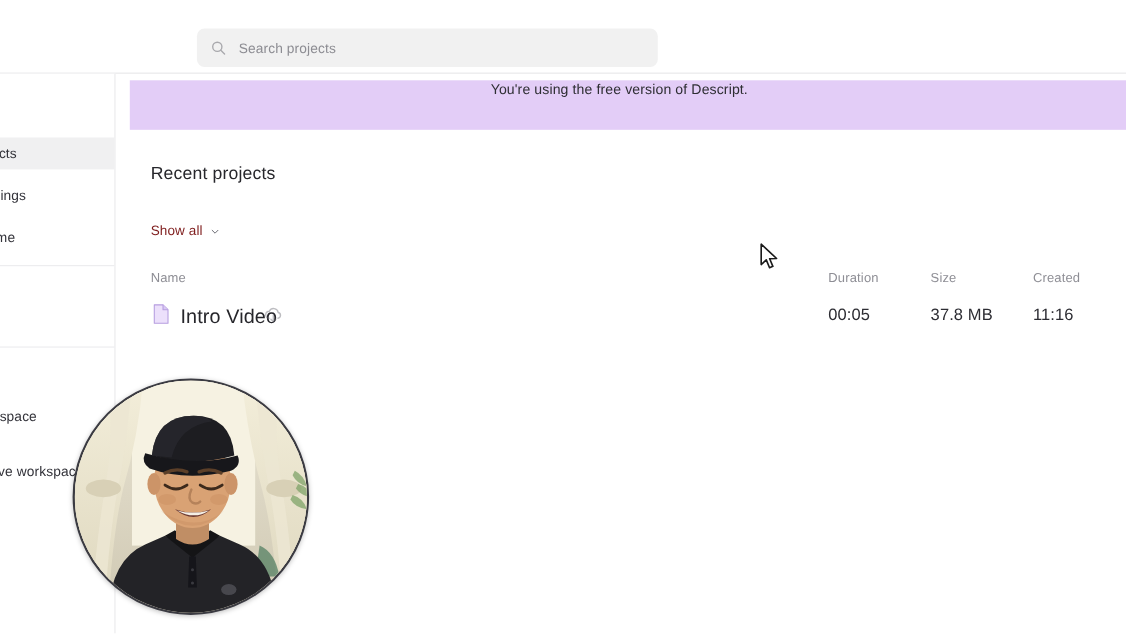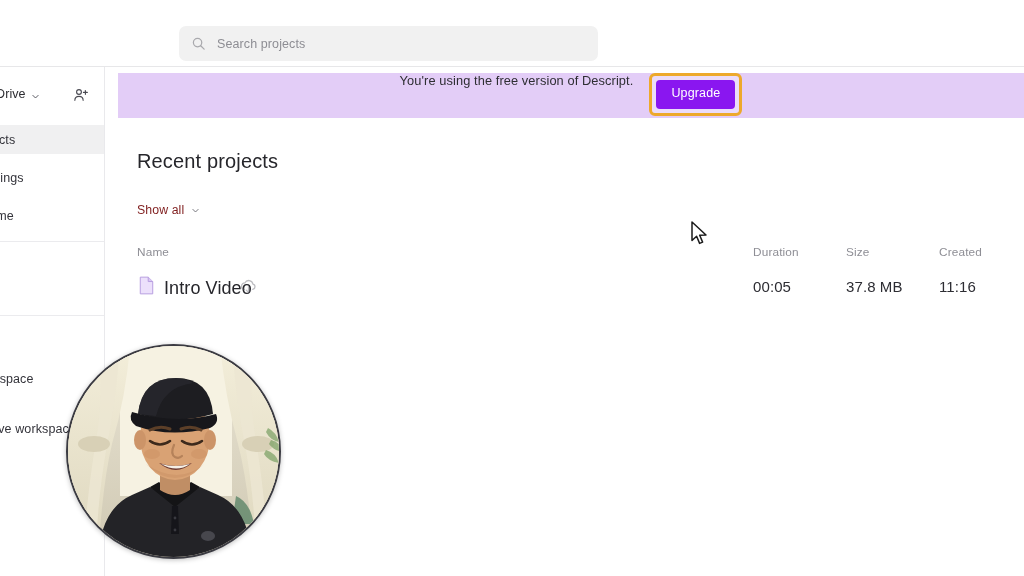--- a/index.html
+++ b/index.html
@@ -101,21 +101,21 @@
     border: none; border-radius: 4px;
     letter-spacing: .15px;
     cursor: pointer;
     line-height: 1.1;
   }
 
   
   .main { position: absolute; left: 105px; top: 118px; width: 919px; height: 458px; }
   .page-title {
     position: absolute; left: 32px; top: 32px;
-    font-size: 20px; color: #26262b; font-weight: 400; letter-spacing: .15px;
+    font-size: 16px; color: #26262b; font-weight: 400; letter-spacing: .15px;
   }
   .showall {
     position: absolute; left: 32px; top: 85px;
     display: flex; align-items: center;
     font-size: 12.3px; color: #7f1d1d; letter-spacing: .1px; cursor: pointer;
   }
   .showall .chev2 { margin-left: 7px; width: 9px; height: 9px; }
 
   .tbl-head {
     position: absolute; left: 0; top: 127px; width: 919px; height: 20px;
@@ -170,32 +170,20 @@
         <circle cx="10.5" cy="10.5" r="6.7"></circle>
           <line x1="15.6" y1="15.6" x2="21" y2="21" stroke-linecap="round"></line>
       </svg>
       <span class="search-ph">Search projects</span>
     </div>
   </div>
   <div class="topdivider"></div>
 
   <div class="sidebar">
 
-    <div class="drive-row">
-      <div class="drive-label">Drive</div>
-      <svg class="chev" viewBox="0 0 24 24" fill="none" stroke="#4a4a52" stroke-width="2.4">
-        <polyline points="5,9 12,16 19,9" stroke-linecap="round" stroke-linejoin="round"></polyline>
-      </svg>
-      <svg class="adduser-icon" viewBox="0 0 24 24" fill="none" stroke="#4a4a52" stroke-width="1.7">
-        <circle cx="9" cy="7.5" r="3.6"></circle>
-        <path d="M2.8 20c0-3.6 2.8-6 6.2-6s6.2 2.4 6.2 6" stroke-linecap="round"></path>
-        <line x1="18.6" y1="5.2" x2="18.6" y2="11" stroke-linecap="round"></line>
-        <line x1="15.7" y1="8.1" x2="21.5" y2="8.1" stroke-linecap="round"></line>
-      </svg>
-    </div>
 
     <div class="nav-item active" style="top:58px">
       <span class="lbl">ojects</span>
     </div>
     <div class="nav-item" style="top:96px">
       <span class="lbl">ordings</span>
     </div>
     <div class="nav-item" style="top:134px">
       <span class="lbl">th me</span>
     </div>
@@ -211,23 +199,20 @@
     <div class="nav-item" style="top:297px">
       <span class="lbl">orkspace</span>
     </div>
     <div class="nav-item" style="top:347px">
       <span class="lbl">Drive workspac</span>
     </div>
   </div>
 
   <div class="banner">
     <span class="banner-text">You're using the free version of Descript.</span>
-    <span class="upgrade-wrap">
-      <button class="upgrade-btn">Upgrade</button>
-    </span>
   </div>
 
   <div class="main">
 
     <div class="page-title">Recent projects</div>
 
     <div class="showall">
       <span>Show all</span>
       <svg class="chev2" viewBox="0 0 24 24" fill="none" stroke="#6a6a72" stroke-width="2.4">
         <polyline points="5,9 12,16 19,9" stroke-linecap="round" stroke-linejoin="round"></polyline>

